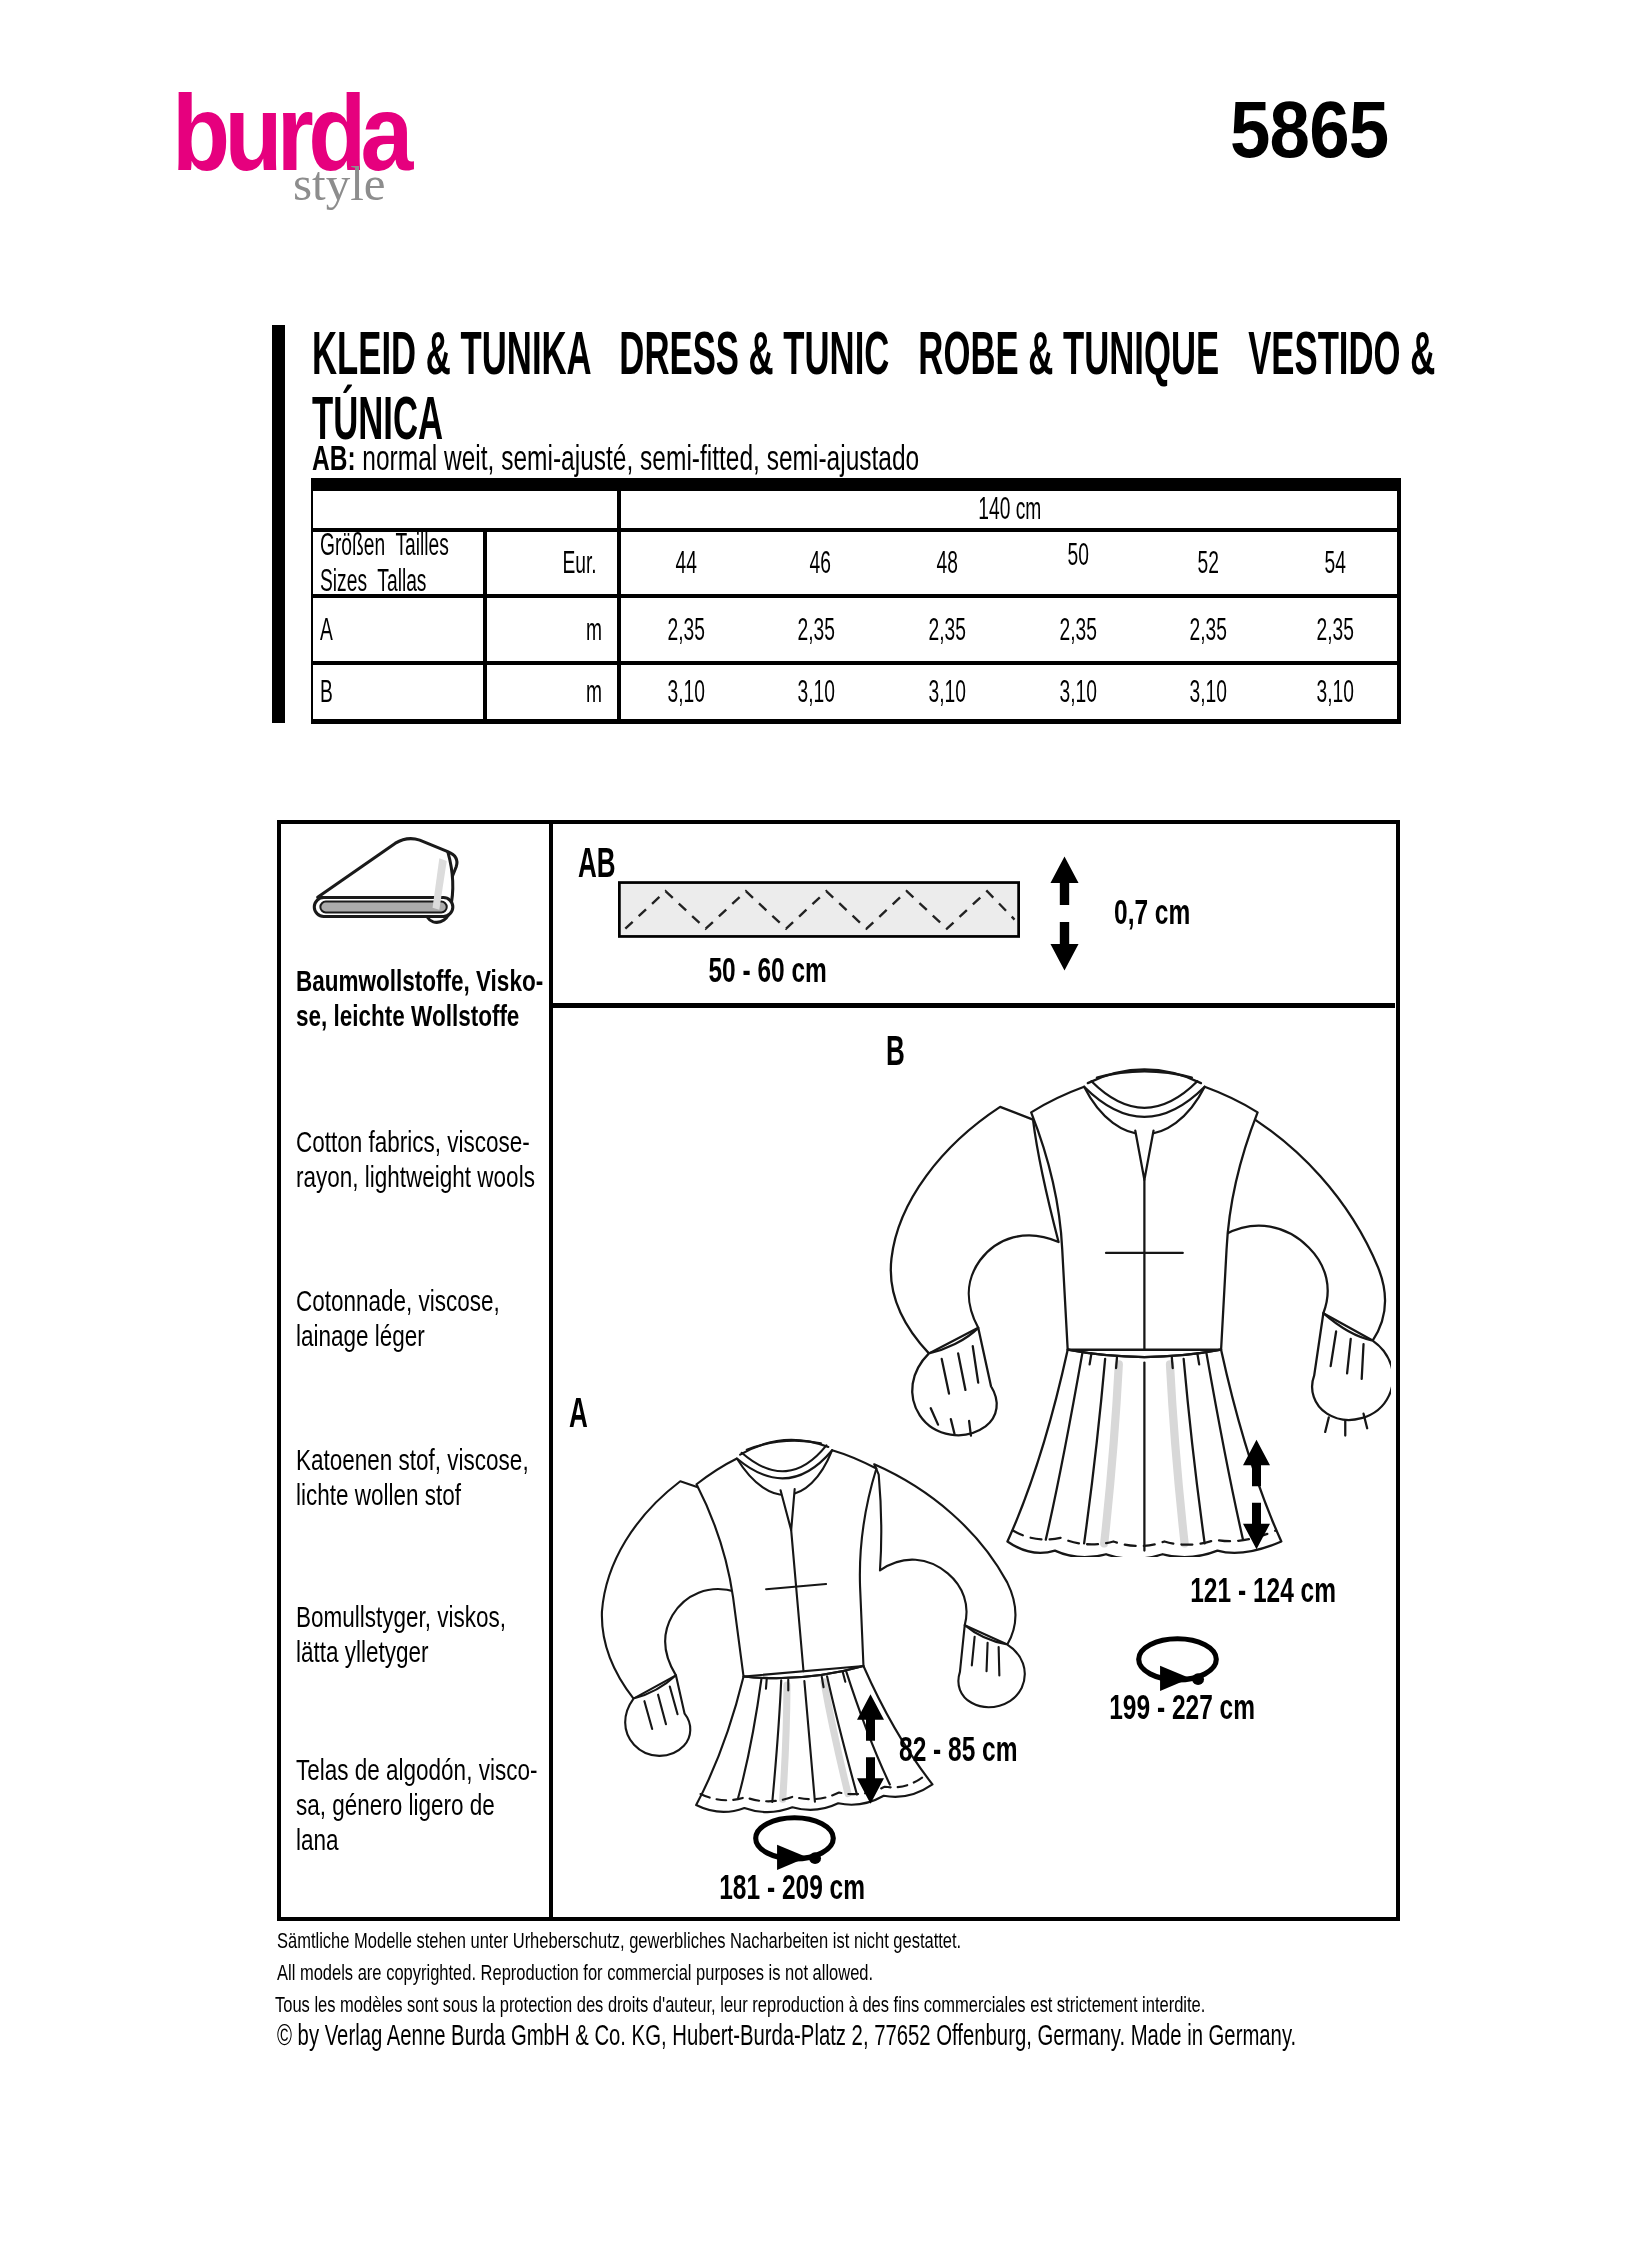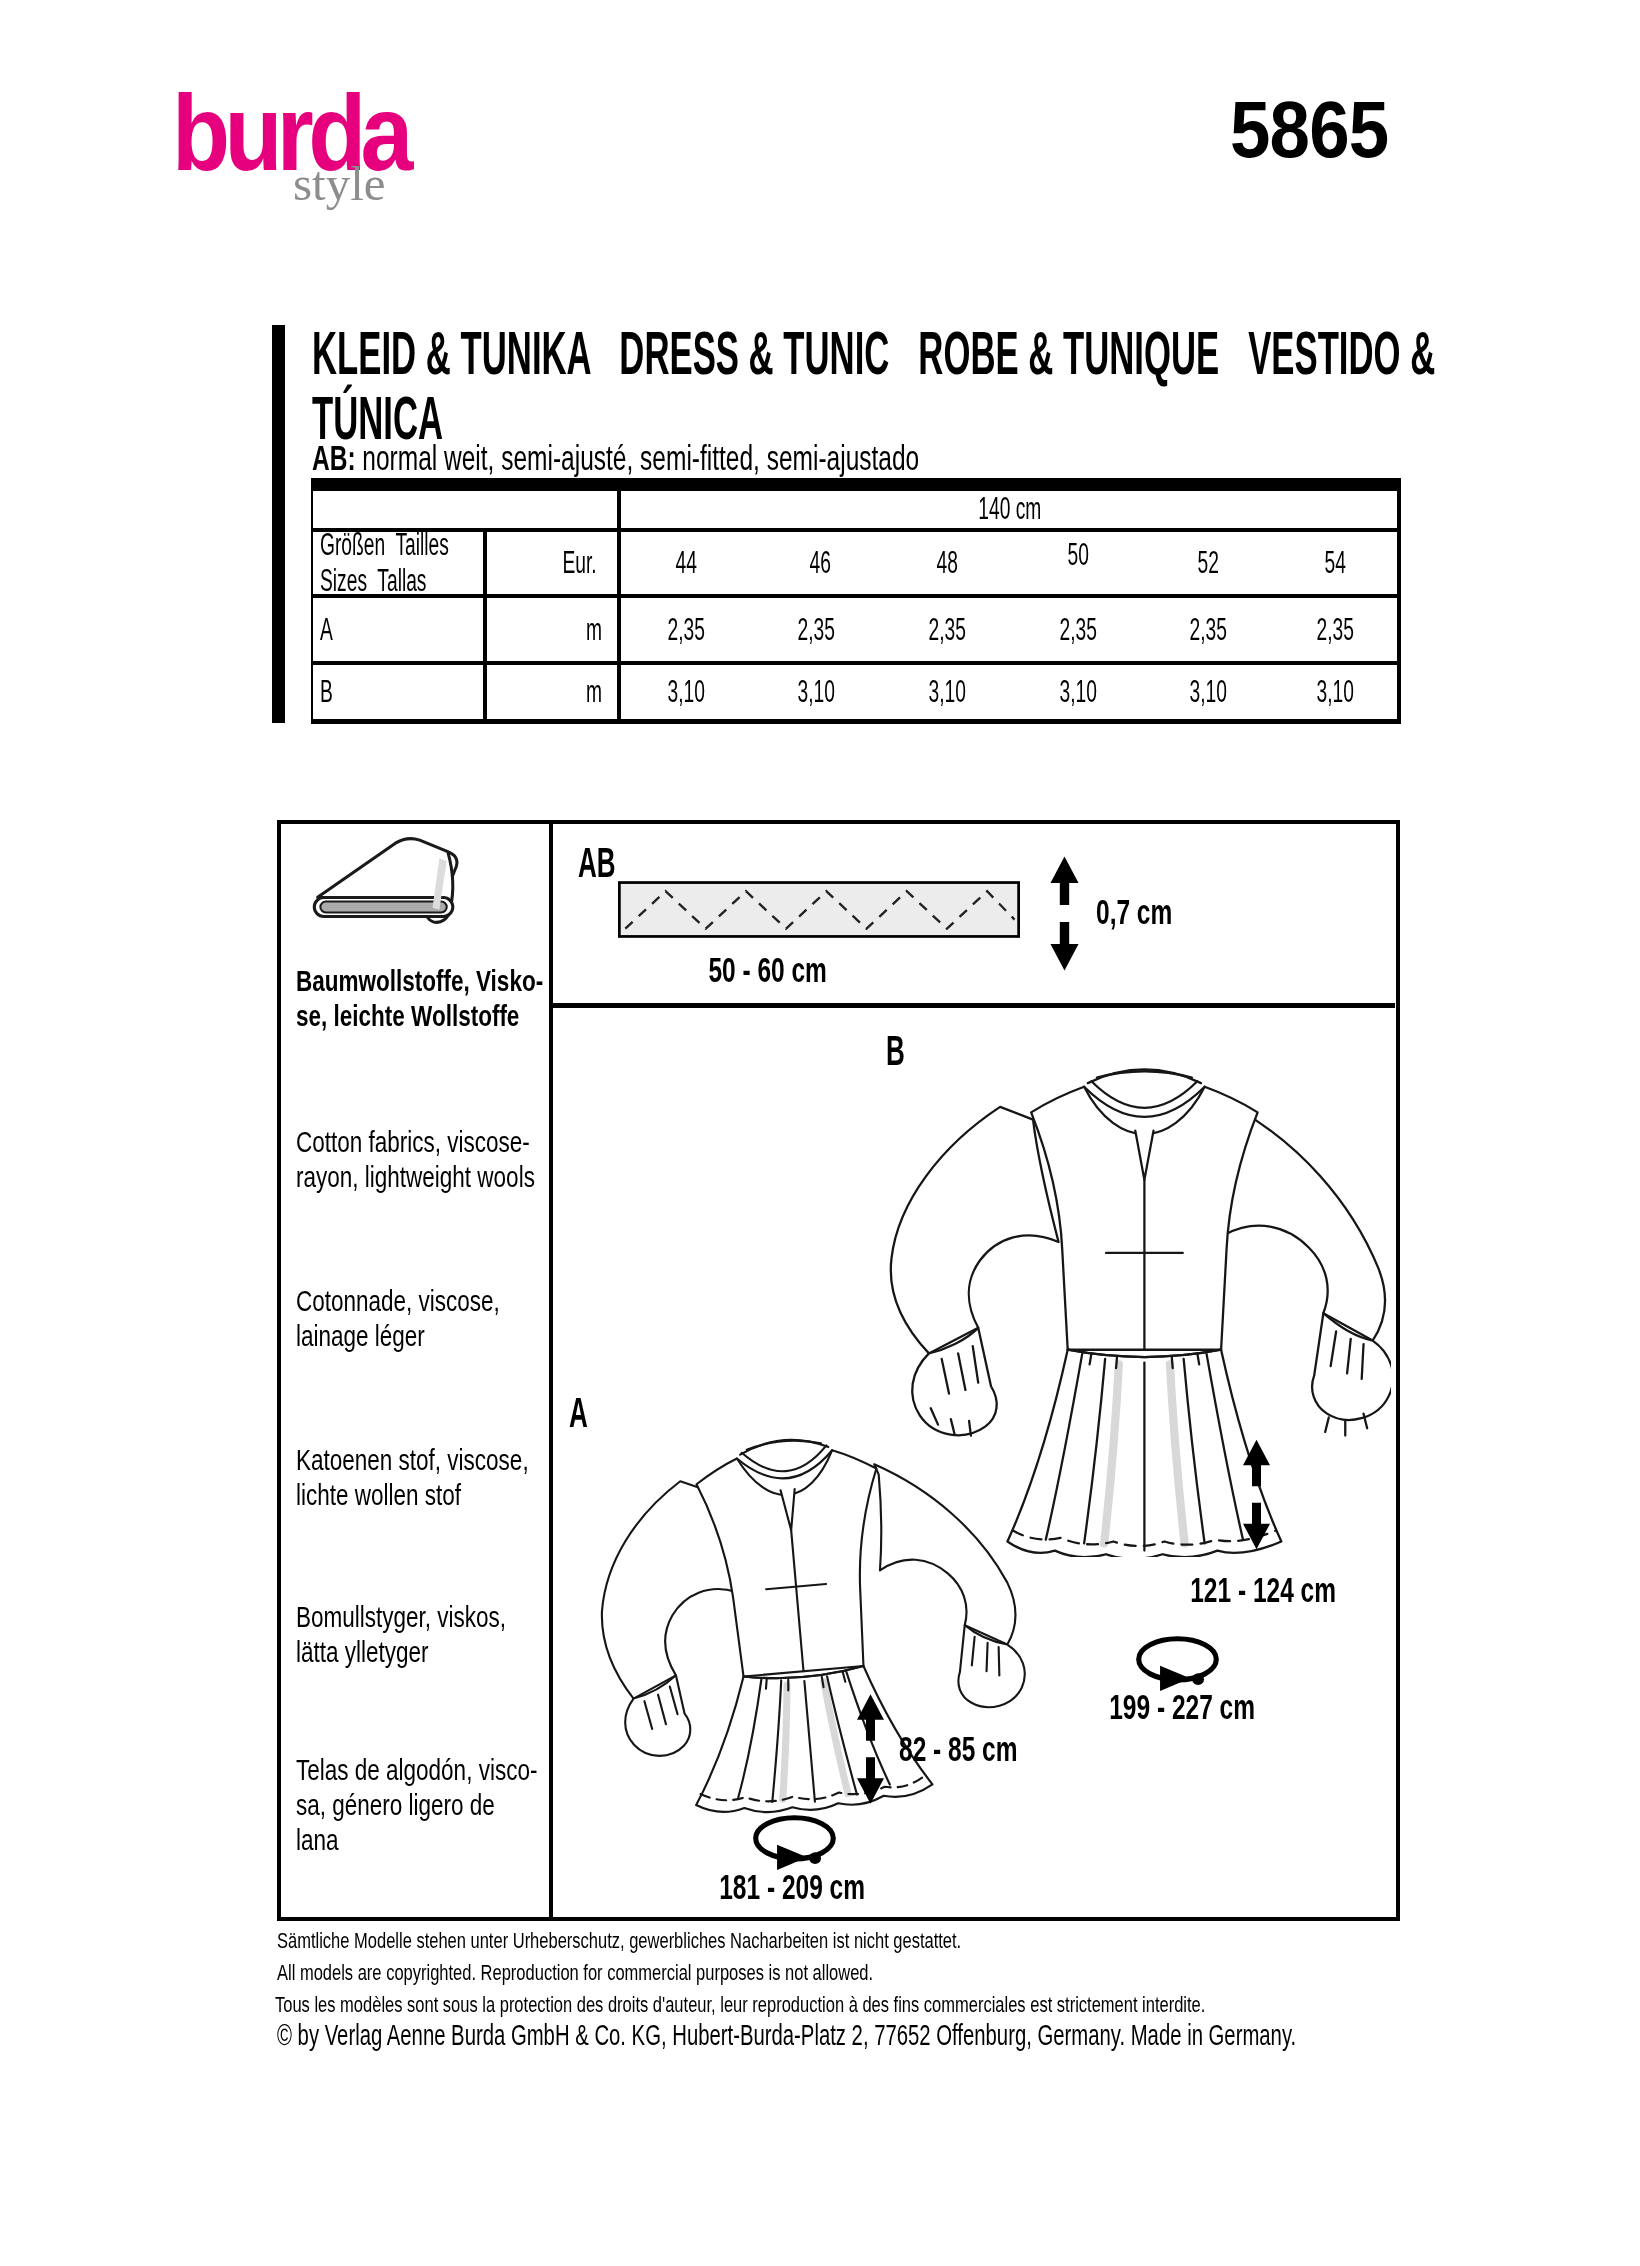--- a/index.html
+++ b/index.html
@@ -189,21 +189,21 @@
       <rect x="1.5" y="1.5" width="437" height="59" fill="#ececec" stroke="#000" stroke-width="3"></rect>
       <path d="M8,52 L52,11 L96,52 L140,11 L184,52 L228,11 L272,52 L316,11 L360,52 L404,11 L434,42" fill="none" stroke="#222" stroke-width="2.6" stroke-dasharray="11 9"></path>
     </svg>
     <div class="abs meas" style="left:402px;top:126px;width:274px;text-align:left;text-decoration:underline;">
       <span class="cond70 ocent">50 - 60 cm</span>
     </div>
     <svg class="abs" style="left:766px;top:31px;" width="35" height="117" viewBox="0 0 44 150">
       <path d="M22,2 L40,36 L28,36 L28,64 L16,64 L16,36 L4,36 Z" fill="#000"></path>
       <path d="M22,148 L4,114 L16,114 L16,86 L28,86 L28,114 L40,114 Z" fill="#000"></path>
     </svg>
-    <div class="abs meas" style="left:815px;top:68px;text-align:right;">
+    <div class="abs meas" style="left:833px;top:68px;text-align:right;">
       <span class="cond70">0,7 cm</span>
     </div>
 
     <div class="abs viewlabel" style="left:605px;top:203px;">
       <span class="cond62">B</span>
     </div>
     <svg class="abs" style="left:562px;top:208px;" width="548" height="525" viewBox="0 0 600 575">
       <g stroke="#161616" stroke-width="2.5" fill="none" stroke-linejoin="round" stroke-linecap="round">
         <path fill="#fff" d="M172,82 C108,124 60,186 53,248 C49,282 62,318 94,352 L148,324 C134,298 134,272 150,250 C168,226 200,214 236,230 C224,184 212,128 208,96 Z"></path>
         <path fill="#fff" d="M94,352 C74,372 70,398 84,420 C100,444 134,448 156,432 C170,421 172,404 162,388 L148,324 C134,338 112,348 94,352 Z"></path>

